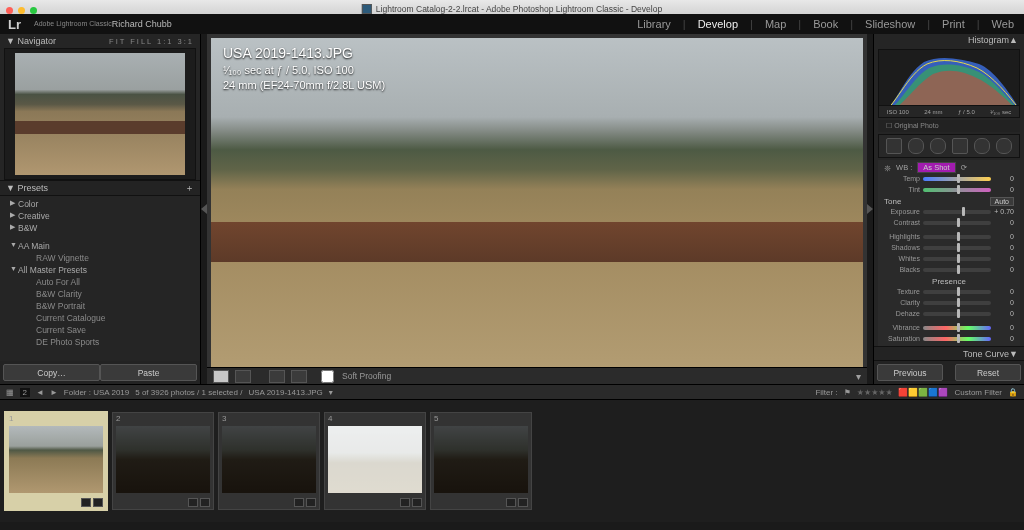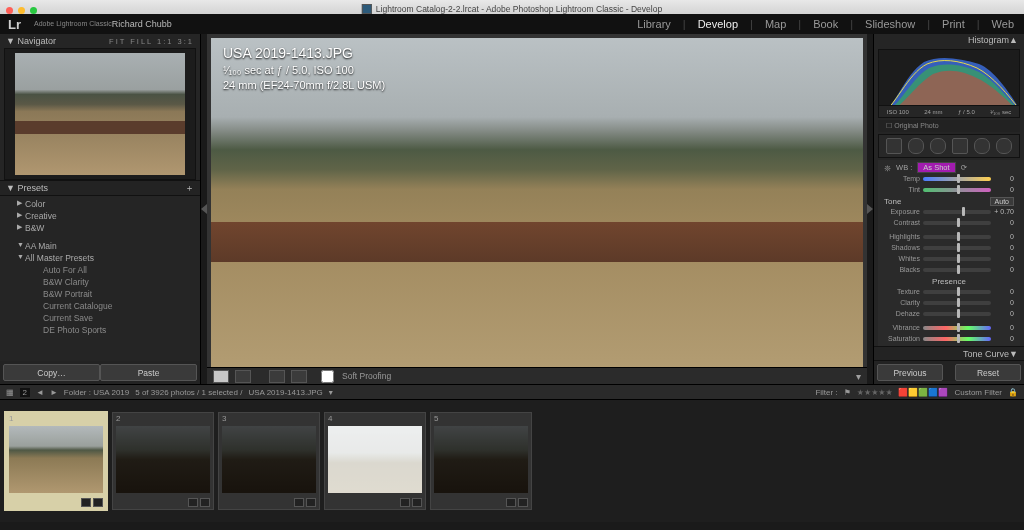--- a/index.html
+++ b/index.html
@@ -19,21 +19,21 @@
   .modules span.active{color:#eee}
   .modules .sep{color:#444}
   .app{display:flex;height:350px}
   .panel-left{width:200px;background:#252525;display:flex;flex-direction:column;border-right:1px solid #000}
   .panel-hdr{height:14px;display:flex;align-items:center;justify-content:space-between;padding:0 6px;font-size:9px;color:#bbb}
   .ph-opts{font-size:7.5px;color:#888;letter-spacing:2px}
   .nav-thumb-wrap{height:122px;background:#1c1c1c;padding:4px 10px;border:1px solid #111;margin:0 4px}
   .nav-thumb{width:100%;height:100%;background:linear-gradient(180deg,#a9b0b2 0%,#9aa0a0 30%,#4a5244 34%,#5a5846 42%,#8b7857 48%,#b09770 100%);position:relative;overflow:hidden}
   .nav-thumb:before{content:"";position:absolute;left:0;right:0;top:56%;height:10%;background:#5a3c2c}
   .panel-hdr.sub{border-top:1px solid #111;border-bottom:1px solid #111;background:#232323}
-  .preset-list{flex:1;overflow:hidden;padding:2px 15px;font-size:8.5px}
+  .preset-list{flex:1;overflow:hidden;padding:2px 8px;font-size:8.5px}
   .preset-row{padding:1px 4px 1px 18px;position:relative;color:#aaa;white-space:nowrap}
   .preset-row.top{padding-left:10px}
   .preset-row .tri{position:absolute;left:2px;font-size:7px}
   .preset-row.sub2{padding-left:28px;color:#8a8a8a}
   .panel-footer{display:flex;padding:3px;background:#232323}
   .pf-btn{flex:1;height:15px;background:#3a3a3a;border:1px solid #555;color:#ccc;font-size:8.5px;display:flex;align-items:center;justify-content:center;border-radius:2px}
   .center{flex:1;background:#333;display:flex;flex-direction:column;position:relative}
   .main-img{flex:1;margin:4px 4px 0 4px;background:linear-gradient(180deg,#bac1c4 0%,#a8afb1 24%,#868d88 28%,#4d5a44 34%,#606448 40%,#948158 46%,#a18a5f 60%,#b29c72 100%);position:relative;overflow:hidden}
   .main-img:before{content:"";position:absolute;left:0;right:0;top:56%;height:12%;background:linear-gradient(#71452e,#5d3a28)}
   .img-meta{position:absolute;left:12px;top:6px;color:#fff;text-shadow:0 1px 2px #000;line-height:1.35;font-size:11px}
@@ -130,20 +130,21 @@
     <div class="panel-hdr sub">
       <span>▼ <span>Presets</span></span>
         <span>＋</span>
     </div>
     <div class="preset-list">
       <div class="preset-row top"><span class="tri">▶</span><span>Color</span></div>
       <div class="preset-row top"><span class="tri">▶</span><span>Creative</span></div>
       <div class="preset-row top"><span class="tri">▶</span><span>B&amp;W</span></div>
       <div style="height:6px"></div>
       <div class="preset-row top"><span class="tri">▼</span><span>AA Main</span></div>
+      <div class="preset-row sub2"><span>RAW Vignette</span></div>
       <div class="preset-row top"><span class="tri">▼</span><span>All Master Presets</span></div>
       <div class="preset-row sub2"><span>Auto For All</span></div>
       <div class="preset-row sub2"><span>B&amp;W Clarity</span></div>
       <div class="preset-row sub2"><span>B&amp;W Portrait</span></div>
       <div class="preset-row sub2"><span>Current Catalogue</span></div>
       <div class="preset-row sub2"><span>Current Save</span></div>
       <div class="preset-row sub2"><span>DE Photo Sports</span></div>
       <div class="preset-row sub2"></div>
     </div>
     <div class="panel-footer">

